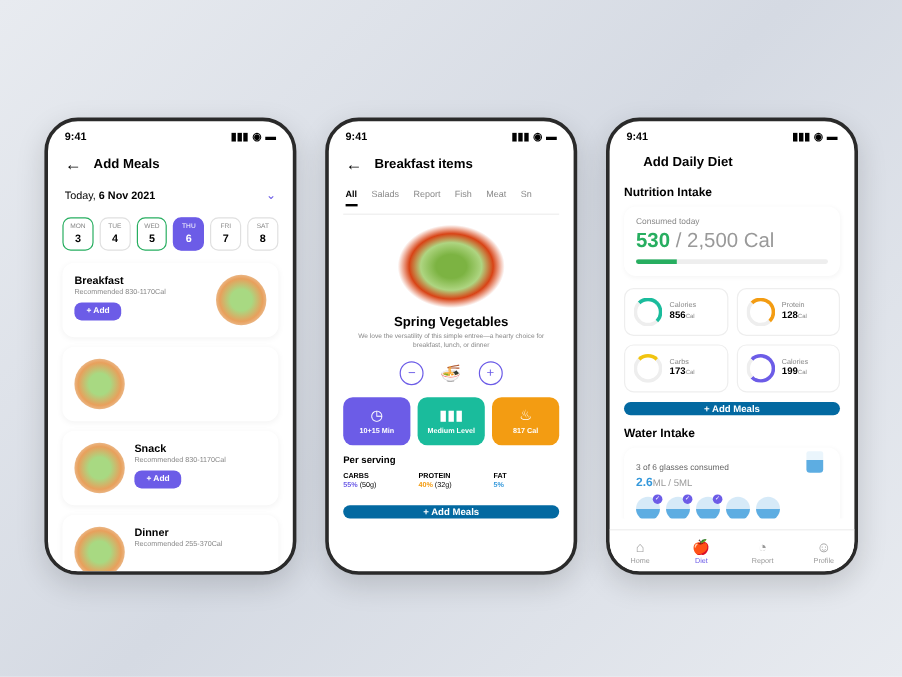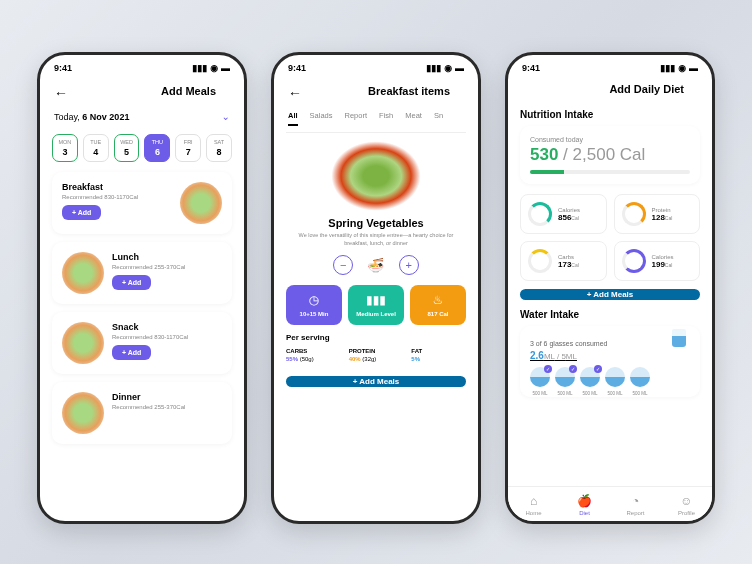--- a/index.html
+++ b/index.html
@@ -1,22 +1,22 @@
 <!DOCTYPE html>
 <html><head>
 <meta charset="utf-8">
 <style>
 * { margin: 0; padding: 0; box-sizing: border-box; font-family: -apple-system, BlinkMacSystemFont, sans-serif; }
 body { background: linear-gradient(135deg, #e8ebf0 0%, #d5dae3 50%, #e8ebf0 100%); display: flex; justify-content: center; align-items: center; min-height: 564px; gap: 24px; padding: 30px; }
-.phone { width: 210px; height: 472px; background: #fff; border-radius: 28px; border: 3px solid #2a2a2a; overflow: hidden; position: relative; box-shadow: 0 8px 24px rgba(0,0,0,0.15); margin-top: 12px; }
+.phone { width: 210px; height: 381px; background: #fff; border-radius: 28px; border: 3px solid #2a2a2a; overflow: hidden; position: relative; box-shadow: 0 8px 24px rgba(0,0,0,0.15); margin-top: 12px; }
 .status-bar { display: flex; justify-content: space-between; align-items: center; padding: 8px 14px 4px; font-size: 9px; font-weight: 600; }
 .status-icons { display: flex; gap: 3px; align-items: center; }
 .header { display: flex; align-items: center; padding: 6px 14px; gap: 10px; }
 .back-btn { font-size: 14px; cursor: pointer; font-weight: bold; }
-.title { font-size: 11px; font-weight: 700; flex: 1; text-align: right; margin-right: 14px; }
+.title { font-size: 11px; font-weight: 700; flex: 1; text-align: left; margin-right: 14px; }
 .content { padding: 0 12px; height: calc(100% - 50px); overflow: hidden; }
 
 
 .date-row { display: flex; justify-content: space-between; align-items: center; padding: 6px 2px; font-size: 9px; }
 .date-text .bold { font-weight: 700; }
 .chevron-down { color: #6c5ce7; font-size: 10px; }
 .calendar-strip { display: flex; gap: 5px; margin: 6px 0 10px; }
 .cal-day { flex: 1; border: 1px solid #e0e0e0; border-radius: 7px; padding: 4px 2px; text-align: center; cursor: pointer; }
 .cal-day .dow { font-size: 5.5px; color: #888; }
 .cal-day .num { font-size: 9px; font-weight: 600; margin-top: 2px; }
@@ -71,21 +71,21 @@
 .ring-card { background: #fff; border: 1px solid #eee; border-radius: 8px; padding: 7px; display: flex; align-items: center; gap: 6px; }
 .ring { width: 24px; height: 24px; border-radius: 50%; border: 3px solid #eee; position: relative; }
 .ring.cal { border-top-color: #1abc9c; border-right-color: #1abc9c; }
 .ring.pro { border-top-color: #f39c12; border-right-color: #f39c12; }
 .ring.carb { border-top-color: #f1c40f; }
 .ring.cal2 { border-top-color: #6c5ce7; border-right-color: #6c5ce7; border-bottom-color: #6c5ce7; }
 .ring-info .label { font-size: 6px; color: #888; }
 .ring-info .value { font-size: 8px; font-weight: 700; }
 .ring-info .value .unit { font-size: 5px; font-weight: 400; color: #888; }
 .water-text { font-size: 7px; color: #666; margin-top: 4px; }
-.water-val { font-size: 10px; font-weight: 700; margin: 3px 0 6px; text-decoration: underline; }
+.water-val { font-size: 10px; font-weight: 700; margin: 3px 0 6px; }
 .water-val .blue { color: #3498db; }
 .water-val .grey { color: #999; font-weight: 500; font-size: 8px; }
 .glass-icon { position: absolute; right: 14px; top: 3px; width: 14px; height: 18px; background: linear-gradient(to top, #5dade2 60%, #eaf5fc 60%); border-radius: 2px 2px 3px 3px; }
 .water-glasses { display: flex; gap: 5px; }
 .glass { width: 20px; height: 20px; border-radius: 50%; background: linear-gradient(to top, #5dade2 50%, #d6eaf8 50%); position: relative; }
 .glass .check { position: absolute; top: -2px; right: -2px; width: 8px; height: 8px; background: #6c5ce7; border-radius: 50%; color: #fff; font-size: 5px; display: flex; align-items: center; justify-content: center; }
 .glass .ml { position: absolute; bottom: -9px; font-size: 4.5px; color: #888; width: 100%; text-align: center; }
 .tab-bar { position: absolute; bottom: 0; left: 0; right: 0; display: flex; background: #fff; border-top: 1px solid #eee; padding: 7px 0 5px; }
 .tab-item { flex: 1; text-align: center; font-size: 6px; color: #999; cursor: pointer; }
 .tab-item.active { color: #6c5ce7; }
@@ -144,25 +144,20 @@
     <div class="meal-card">
       <div class="meal-info">
         <div class="meal-name">Breakfast</div>
         <div class="meal-rec">Recommended 830-1170Cal</div>
         <button class="add-btn">+ Add</button>
       </div>
       <div class="meal-img"></div>
     </div>
     <div class="meal-card">
       <div class="meal-img left"></div>
-      <div class="meal-info">
-        <div class="meal-name">Lunch</div>
-        <div class="meal-rec">Recommended 255-370Cal</div>
-        <button class="add-btn">+ Add</button>
-      </div>
     </div>
     <div class="meal-card">
       <div class="meal-img left"></div>
       <div class="meal-info">
         <div class="meal-name">Snack</div>
         <div class="meal-rec">Recommended 830-1170Cal</div>
         <button class="add-btn">+ Add</button>
       </div>
     </div>
     <div class="meal-card">

